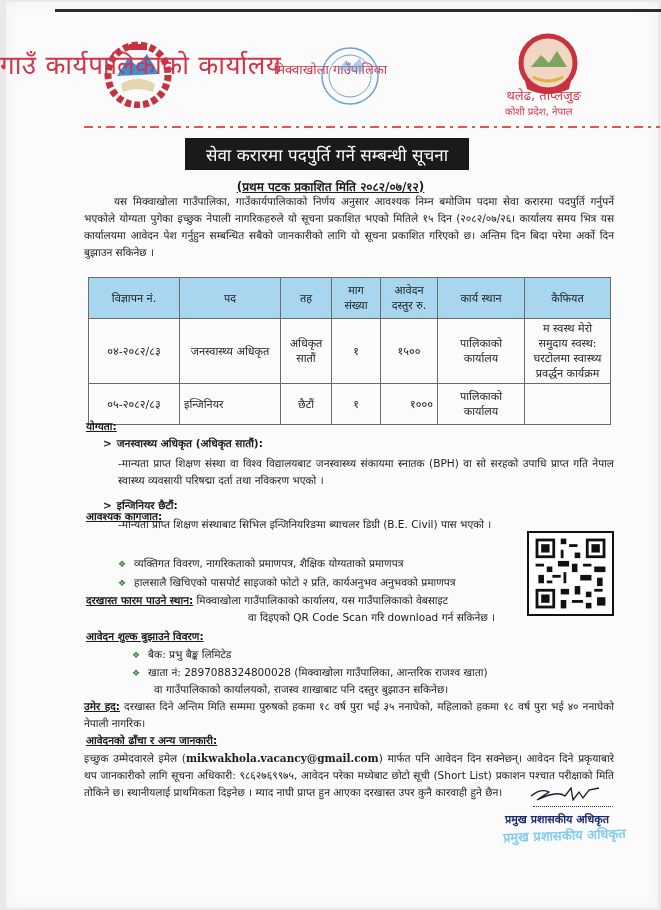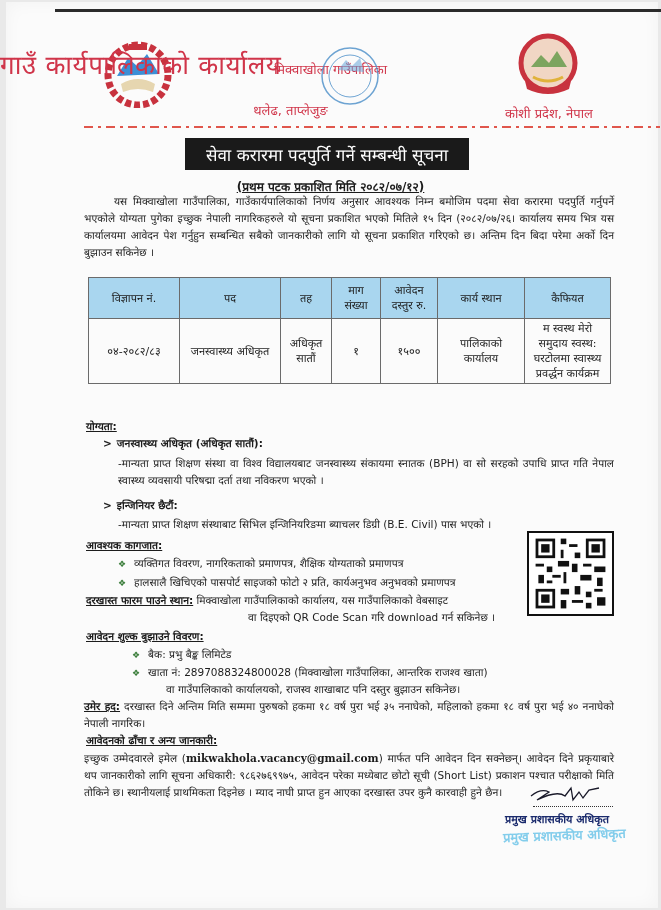--- a/index.html
+++ b/index.html
@@ -28,29 +28,29 @@
   }
   .hdr-sub {
     position: absolute; left: 0; width: 661px; top: 30px; text-align: center;
     font-size: 13px; color: #d0354a; margin-top: 30px;
   }
   .hdr-main {
     position: absolute; left: 0; width: 661px; top: 46px; text-align: left;
     font-size: 26px; color: #d0354a; letter-spacing: 0.5px;
   }
   .hdr-place {
-    position: absolute; left: 0; width: 581px; top: 86px; text-align: center;
-    font-size: 13px; color: #d0354a; margin-top: 15px;
+    position: absolute; left: 0; width: 581px; top: 86px; text-align: right;
+    font-size: 13px; color: #d0354a;
   }
   .seal {
     position: absolute; left: 310px; top: 40px; width: 80px; height: 80px;
     opacity: 0.8;
   }
   .province {
-    position: absolute; left: 505px; top: 104px; font-size: 13px; color: #d0354a;
+    position: absolute; left: 505px; top: 104px; font-size: 10px; color: #d0354a;
   }
   .dash-rule {
     position: absolute; left: 84px; top: 126px; width: 576px; height: 2px;
     background: repeating-linear-gradient(90deg, #e0564c 0 9px, transparent 9px 14px, #e0564c 14px 17px, transparent 17px 22px);
   }
   
   .title-box {
     position: absolute; left: 185px; top: 138px; width: 284px; height: 32px;
     background: #1a1a1a; color: #ffffff; font-size: 17px;
     display: flex; align-items: center; justify-content: center;
@@ -155,34 +155,43 @@
   <tbody>
     <tr class="r1">
       <td>०४-२०८२/८३</td>
       <td>जनस्वास्थ्य अधिकृत</td>
       <td>अधिकृत सातौं</td>
       <td>१</td>
       <td style="">१५००</td>
       <td>पालिकाको कार्यालय</td>
       <td>म स्वस्थ मेरो समुदाय स्वस्थ: घरटोलमा स्वास्थ्य प्रवर्द्धन कार्यक्रम</td>
     </tr>
+    <tr>
+      <td>०५-२०८२/८३</td>
+      <td style="text-align:left">इन्जिनियर</td>
+      <td>छैटौं</td>
+      <td>१</td>
+      <td style="text-align:right">१०००</td>
+      <td>पालिकाको कार्यालय</td>
+      <td></td>
+    </tr>
   </tbody>
 </table>
 
 <div class="section-h" style="top:419px">योग्यता:</div>
 <div class="bullet-line" style="left:103px; top:436px; font-weight:bold">
   <span class="arrow">&gt;</span><span>जनस्वास्थ्य अधिकृत (अधिकृत सातौं):</span>
 </div>
 <div class="para" style="left:118px; width:496px; top:455px">-मान्यता प्राप्त शिक्षण संस्था वा विश्व विद्यालयबाट जनस्वास्थ्य संकायमा स्नातक (BPH) वा सो सरहको उपाधि प्राप्त गति नेपाल स्वास्थ्य व्यवसायी परिषद्मा दर्ता तथा नविकरण भएको ।</div>
 <div class="bullet-line" style="left:103px; top:498px; font-weight:bold">
   <span class="arrow">&gt;</span><span>इन्जिनियर छैटौं:</span>
 </div>
 <div class="para" style="left:118px; width:400px; top:516px">-मान्यता प्राप्त शिक्षण संस्थाबाट सिभिल इन्जिनियरिङमा ब्याचलर डिग्री (B.E. Civil) पास भएको ।</div>
 
-<div class="section-h" style="top:538px">आवश्यक कागजात:</div>
+<div class="section-h" style="top:509px">आवश्यक कागजात:</div>
 <div class="bullet-line" style="left:118px; top:556px">
   <span class="diamond">❖</span><span>व्यक्तिगत विवरण, नागरिकताको प्रमाणपत्र, शैक्षिक योग्यताको प्रमाणपत्र</span>
 </div>
 <div class="bullet-line" style="left:118px; top:575px">
   <span class="diamond">❖</span><span>हालसालै खिचिएको पासपोर्ट साइजको फोटो २ प्रति, कार्यअनुभव अनुभवको प्रमाणपत्र</span>
 </div>
 <div class="bullet-line" style="left:86px; top:593px">
   <span style="font-weight:bold; text-decoration:underline">दरखास्त फारम पाउने स्थान:</span>
   <span>मिक्वाखोला गाउँपालिकाको कार्यालय, यस गाउँपालिकाको वेबसाइट</span>
 </div>
@@ -227,21 +236,21 @@
   </g>
 </svg>
 
 <div class="section-h" style="top:629px">आवेदन शुल्क बुझाउने विवरण:</div>
 <div class="bullet-line" style="left:132px; top:647px">
   <span class="diamond">❖</span><span>बैक: प्रभु बैङ्क लिमिटेड</span>
 </div>
 <div class="bullet-line" style="left:132px; top:665px">
   <span class="diamond">❖</span><span>खाता नं: 2897088324800028 (मिक्वाखोला गाउँपालिका, आन्तरिक राजश्व खाता)</span>
 </div>
-<div class="bullet-line" style="left:166px; top:682px">वा गाउँपालिकाको कार्यालयको, राजस्व शाखाबाट पनि दस्तुर बुझाउन सकिनेछ।</div>
+<div class="bullet-line" style="left:154px; top:682px">वा गाउँपालिकाको कार्यालयको, राजस्व शाखाबाट पनि दस्तुर बुझाउन सकिनेछ।</div>
 
 <div class="para" style="top:698px">
   <span style="text-decoration:underline; font-weight:bold">उमेर हद:</span>
   <span>दरखास्त दिने अन्तिम मिति सम्ममा पुरुषको हकमा १८ वर्ष पुरा भई ३५ ननाघेको, महिलाको हकमा १८ वर्ष पुरा भई ४० ननाघेको नेपाली नागरिक।</span>
 </div>
 
 <div class="section-h" style="top:733px">आवेदनको ढाँचा र अन्य जानकारी:</div>
 <div class="para" style="top:750px">
   <span>इच्छुक उम्मेदवारले इमेल (</span><b class="email">mikwakhola.vacancy@gmail.com</b><span>) मार्फत पनि आवेदन दिन सक्नेछन्। आवेदन दिने प्रकृयाबारे थप जानकारीको लागि सूचना अधिकारी: ९८६२७६९९७५, आवेदन परेका मध्येबाट छोटो सूची (Short List) प्रकाशन पश्चात परीक्षाको मिति तोकिने छ। स्थानीयलाई प्राथमिकता दिइनेछ । म्याद नाघी प्राप्त हुन आएका दरखास्त उपर कुनै कारवाही हुने छैन।</span>
 </div>

